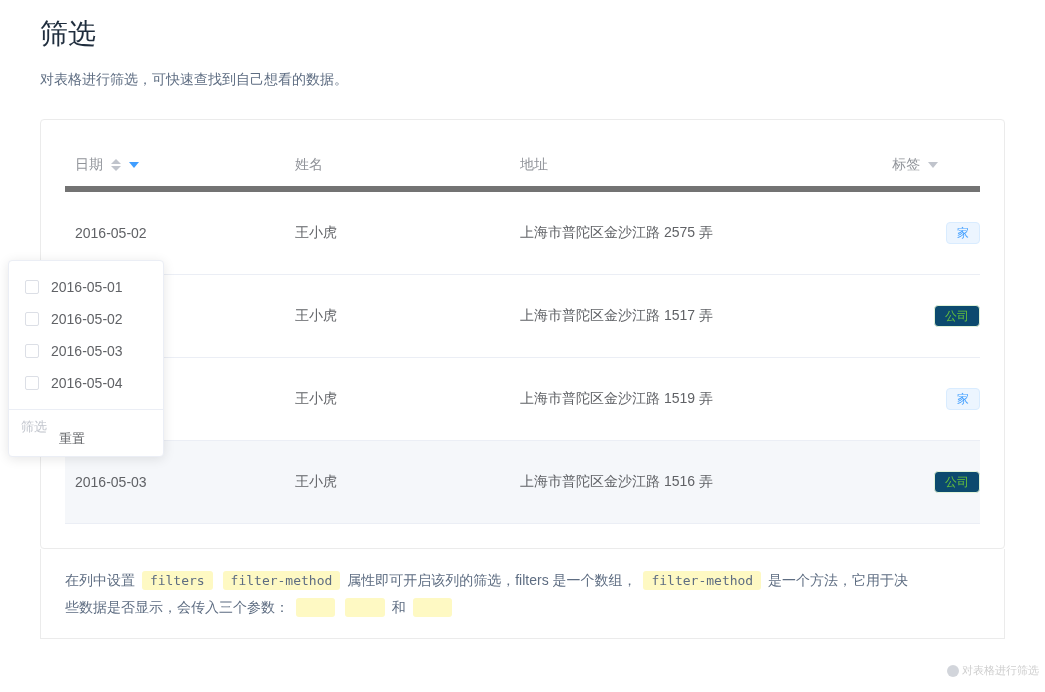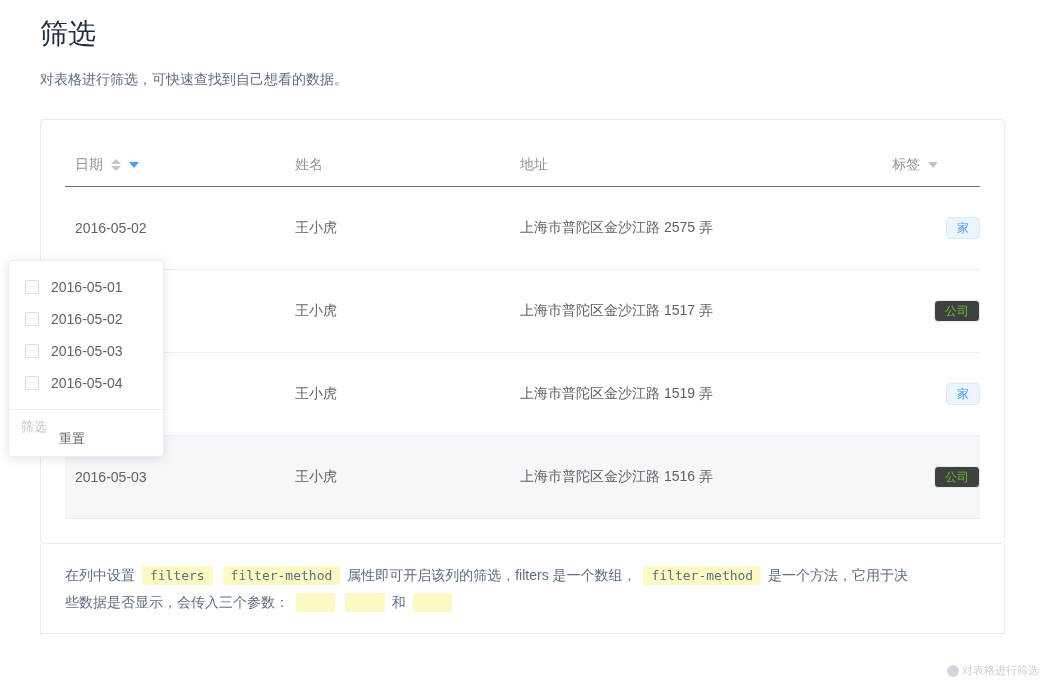--- a/index.html
+++ b/index.html
@@ -9,35 +9,35 @@
 .title { font-size: 28px; font-weight: 400; color: #1f2d3d; margin-bottom: 18px; }
 .subtitle { font-size: 14px; color: #5e6d82; margin-bottom: 30px; }
 
 .demo-block { border: 1px solid #ebebeb; border-radius: 4px; padding: 24px 24px 0 24px; background: #fff; }
 
 .btn { display: inline-flex; align-items: center; justify-content: center; padding: 10px 20px; border: 1px solid #dcdfe6; border-radius: 4px; background: #fff; color: #606266; font-size: 14px; cursor: pointer; margin-right: 10px; }
 
 .btn-row { margin-bottom: 18px; }
 
 .table { width: 100%; border-collapse: collapse; }
-.table th { text-align: left; padding: 12px 10px; color: #909399; font-weight: 500; font-size: 14px; border-bottom: 1px solid #737373; }
+.table th { text-align: left; padding: 12px 10px; color: #909399; font-weight: 500; font-size: 14px; border-bottom: 6px solid #737373; }
 .table td { padding: 30px 10px; color: #606266; font-size: 14px; border-bottom: 1px solid #ebeef5; }
 .table tbody tr.hovered { background: #f5f7fa; }
 
 .sort-caret { display: inline-flex; flex-direction: column; vertical-align: middle; margin-left: 4px; line-height: 0; }
 .sort-caret span { width: 0; height: 0; border-left: 5px solid transparent; border-right: 5px solid transparent; }
 .sort-caret .asc { border-bottom: 5px solid #c0c4cc; margin-bottom: 2px; }
 .sort-caret .desc { border-top: 5px solid #c0c4cc; }
 
 .filter-arrow { display: inline-block; margin-left: 4px; width: 0; height: 0; border-left: 5px solid transparent; border-right: 5px solid transparent; border-top: 6px solid #c0c4cc; vertical-align: middle; cursor: pointer; }
 .filter-arrow.active { border-top-color: #409eff; }
 
 .tag { display: inline-block; padding: 4px 10px; border-radius: 4px; font-size: 12px; line-height: 1; }
 .tag-info { background: #ecf5ff; color: #409eff; border: 1px solid #d9ecff; }
-.tag-success { background: #404040; color: #67c23a; border: 1px solid #e1f3d8; }
+.tag-success { background: #0c4a6e; color: #67c23a; border: 1px solid #e1f3d8; }
 
 .filter-dropdown { position: absolute; left: 8px; top: 260px; width: 156px; background: #fff; border: 1px solid #ebeef5; border-radius: 4px; box-shadow: 0 2px 12px 0 rgba(0,0,0,0.1); z-index: 100; }
 .filter-dropdown ul { list-style: none; padding: 10px 0; }
 .filter-dropdown li { padding: 8px 16px; font-size: 14px; color: #606266; display: flex; align-items: center; cursor: pointer; }
 .checkbox { width: 14px; height: 14px; border: 1px solid #dcdfe6; border-radius: 2px; margin-right: 12px; background: #fff; flex-shrink: 0; }
 .filter-footer { border-top: 1px solid #ebeef5; padding: 8px 12px; font-size: 13px; display: flex; gap: 12px; }
 .filter-footer .apply { color: #c0c4cc; cursor: pointer; }
 .filter-footer .reset { color: #606266; cursor: pointer; margin-top: 12px; }
 
 .doc-block { border: 1px solid #ebebeb; border-top: none; padding: 18px 24px; font-size: 14px; color: #5e6d82; line-height: 1.9; }

